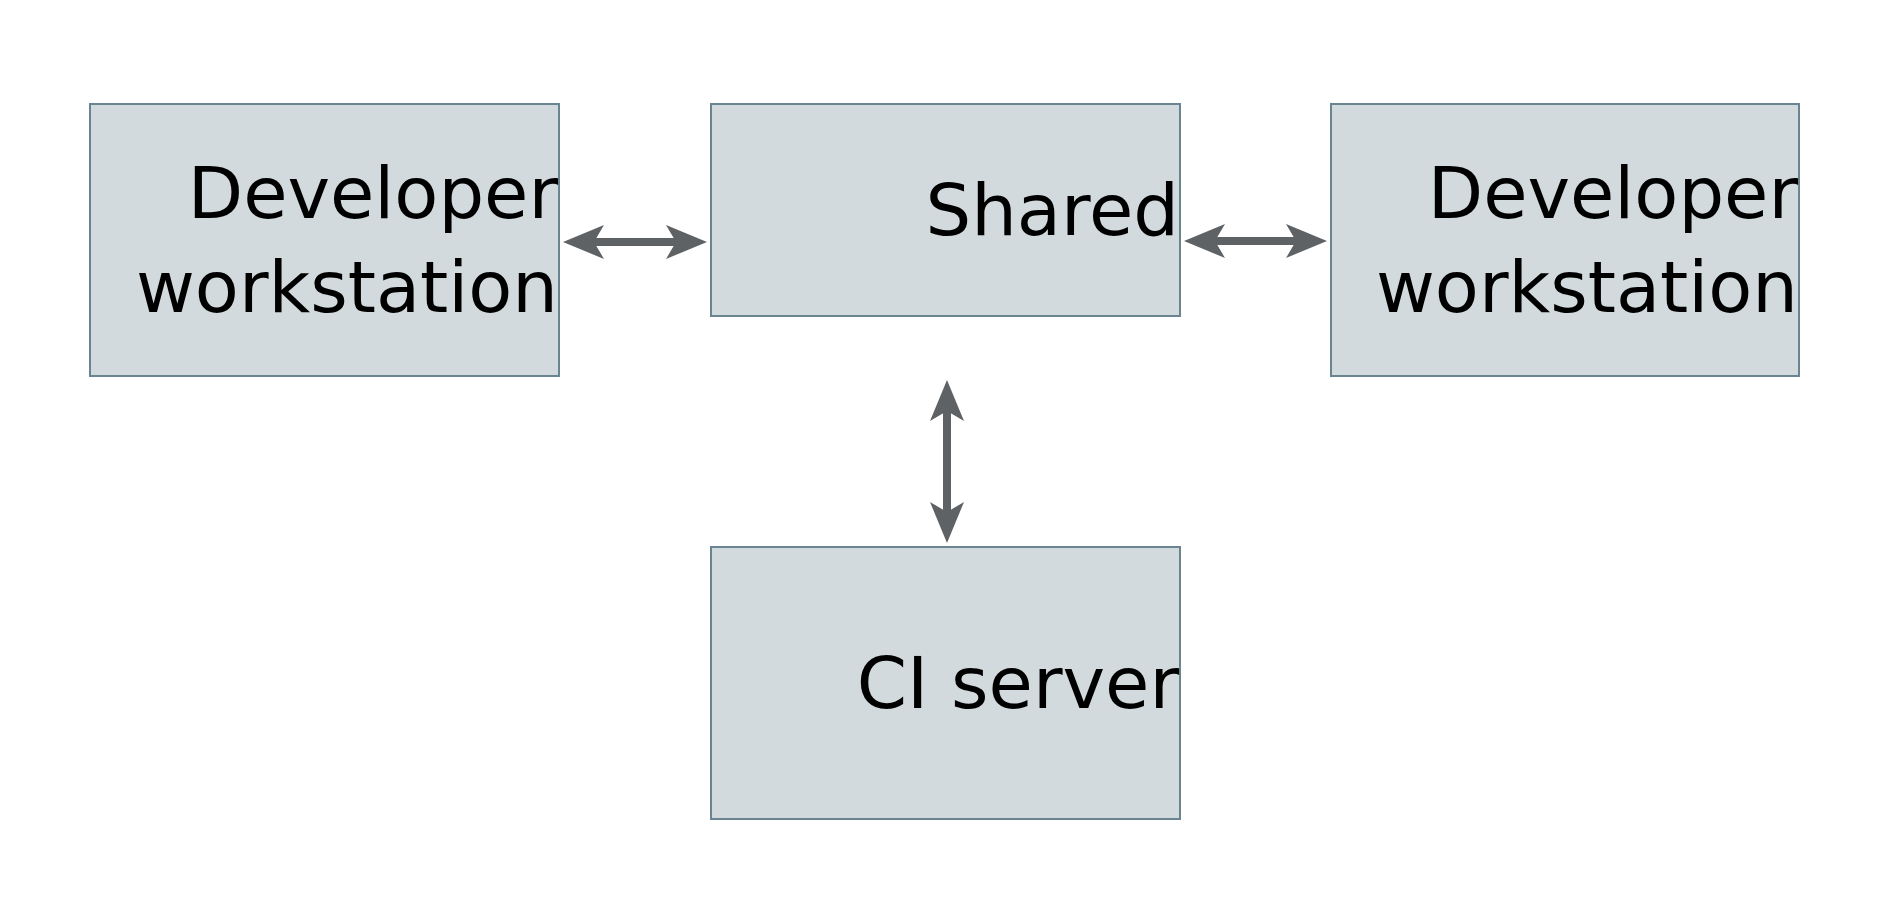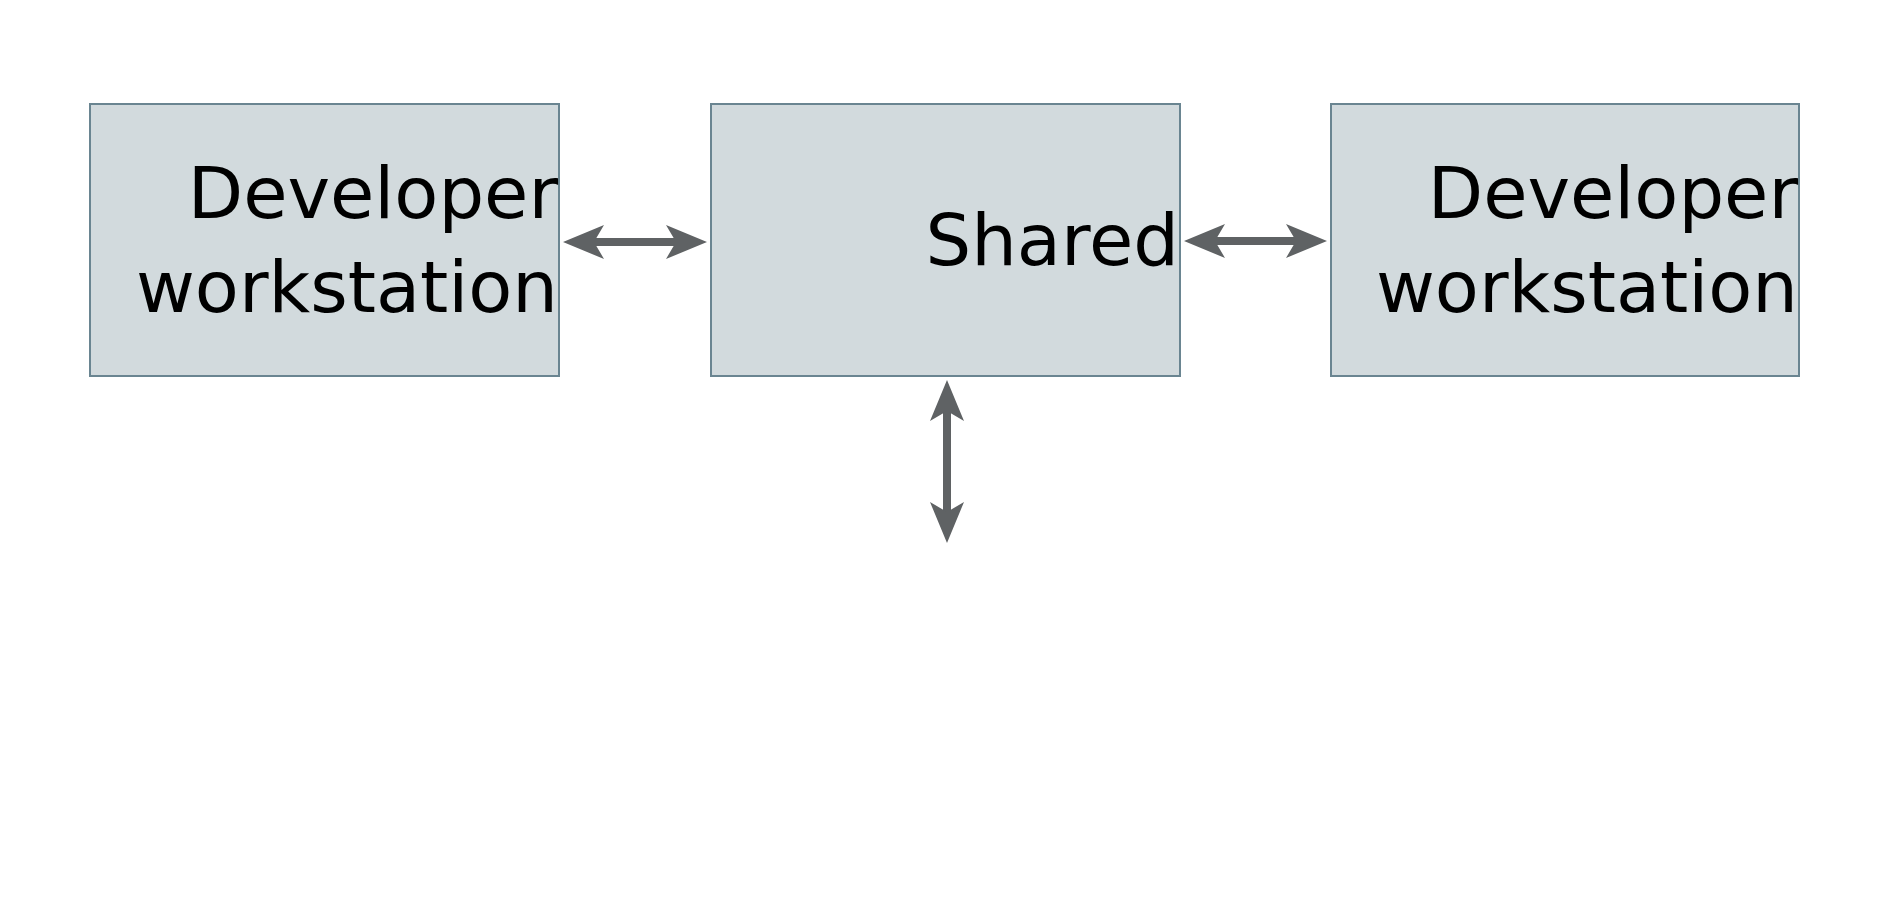--- a/index.html
+++ b/index.html
@@ -36,21 +36,21 @@
   .connector {
     position: absolute;
     display: block;
   }
   .connector .arrow-shape {
     fill: var(--arrow, #5f6264);
     stroke: none;
   }
   
   #node-dev-left   { left: 89px;   top: 103px; width: 471px; height: 274px; }
-  #node-cache      { left: 710px;  top: 103px; width: 471px; height: 274px; }
+  #node-cache      { left: 710px;  top: 103px; width: 471px; height: 214px; }
   #node-dev-right  { left: 1330px; top: 103px; width: 470px; height: 274px; }
   #node-ci         { left: 710px;  top: 546px; width: 471px; height: 274px; }
   
   #connector-left     { left: 562px;  top: 220px; }
   #connector-right    { left: 1183px; top: 219px; }
   #connector-vertical { left: 925px;  top: 379px; }
 </style>
 </head>
 <body>
 
@@ -63,20 +63,23 @@
 
   <div class="node" id="node-cache">
     <div class="node-line">Shared</div>
   </div>
 
   <div class="node" id="node-dev-right">
     <div class="node-line">Developer</div>
     <div class="node-line">workstation</div>
   </div>
 
+  <div class="node" id="node-ci">
+    <div class="node-line">CI server</div>
+  </div>
 
   <svg class="connector" id="connector-left" width="146" height="44" viewBox="0 0 146 44">
     <rect class="arrow-shape" x="28" y="18" width="90" height="8"></rect>
     <polygon class="arrow-shape" points="1,22 42,5 32,22 42,39"></polygon>
     <polygon class="arrow-shape" points="145,22 104,5 114,22 104,39"></polygon>
   </svg>
 
   <svg class="connector" id="connector-right" width="145" height="44" viewBox="0 0 145 44">
     <rect class="arrow-shape" x="28" y="18" width="89" height="8"></rect>
     <polygon class="arrow-shape" points="1,22 42,5 32,22 42,39"></polygon>

